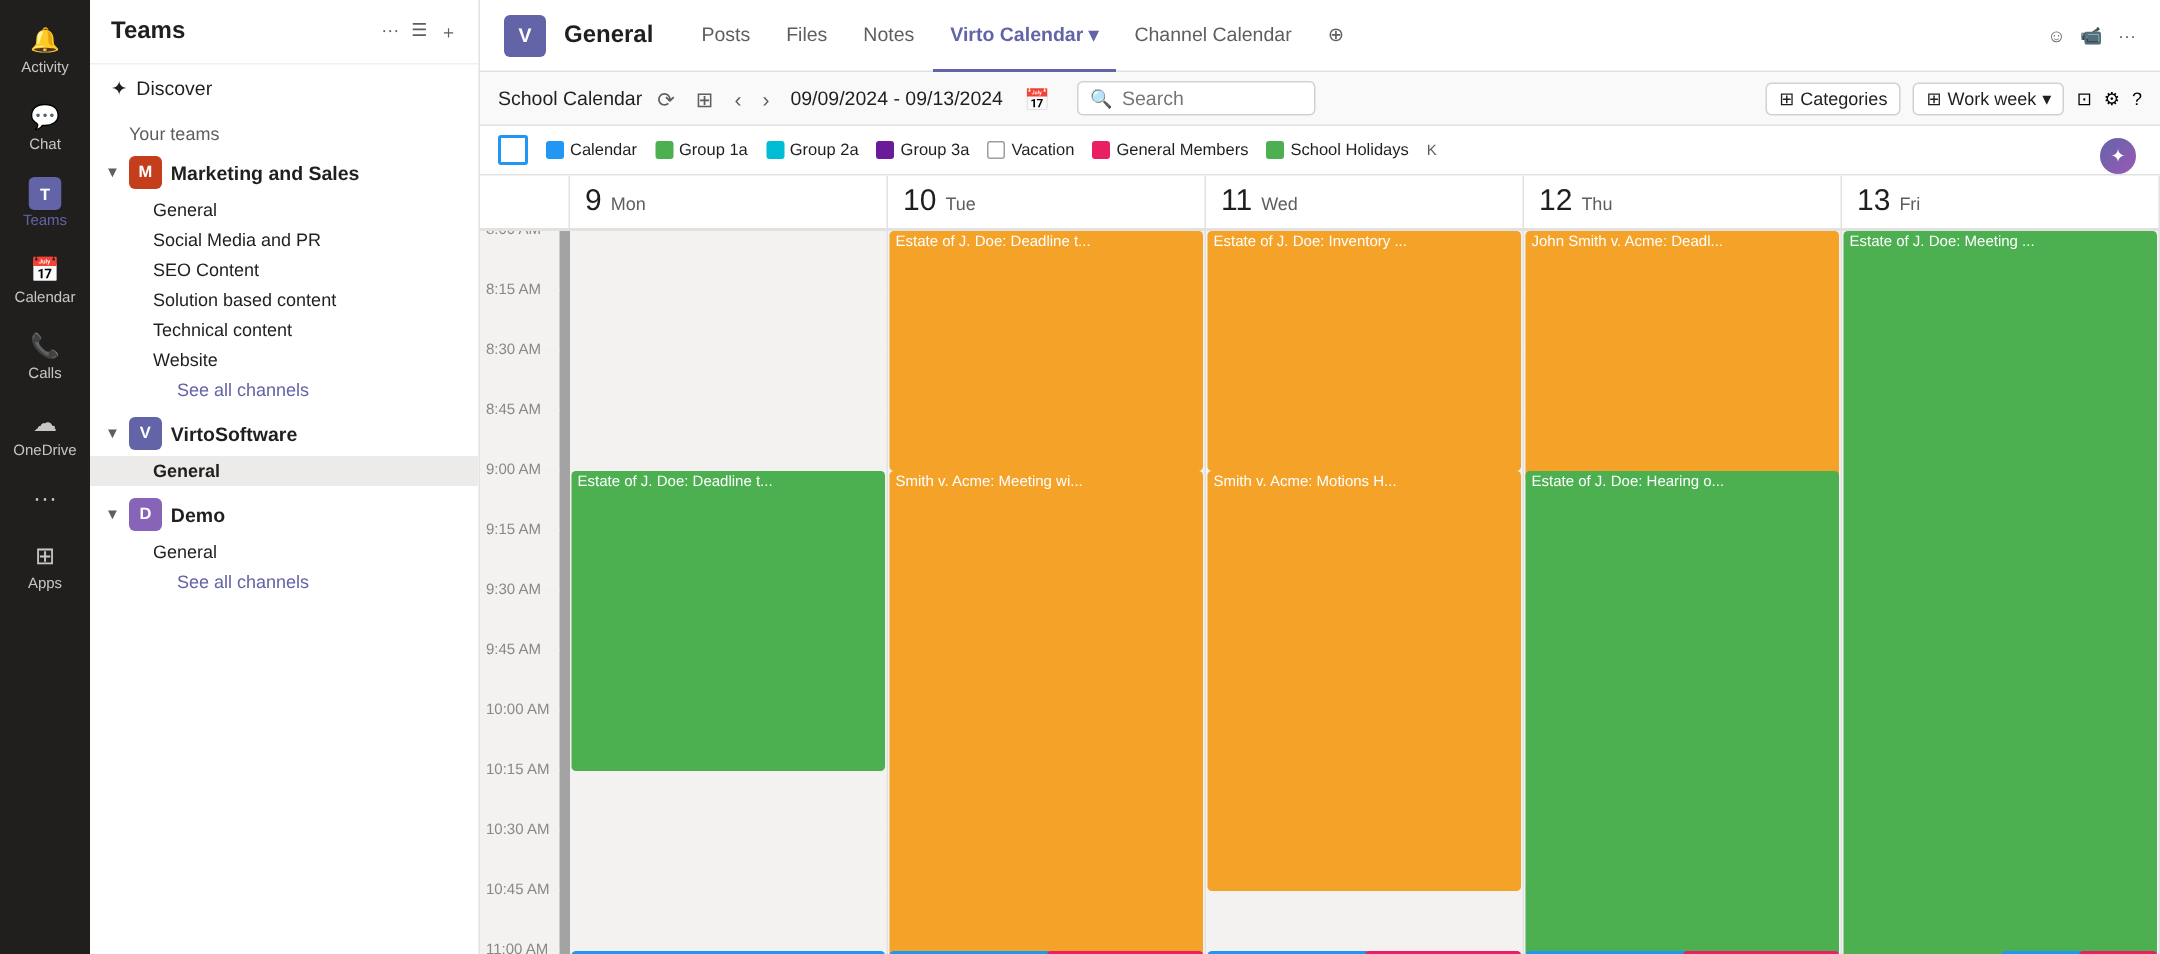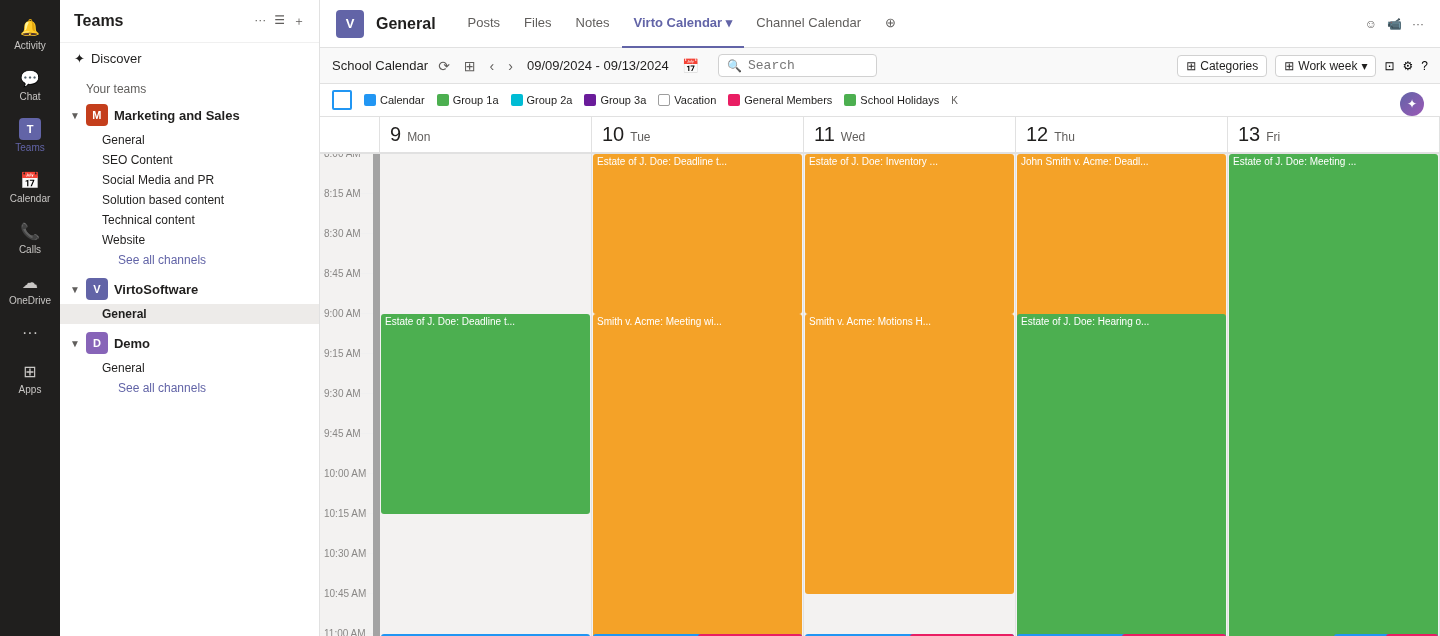--- a/index.html
+++ b/index.html
@@ -147,21 +147,21 @@
     }
     .cal-date-range {
       font-size: 13px; font-weight: 500; color: #201f1e; padding: 0 4px;
     }
     .search-bar {
       display: flex; align-items: center; gap: 6px;
       background: #fff; border: 1px solid #d1d1d1; border-radius: 4px;
       padding: 3px 8px; margin-left: 8px;
     }
     .search-bar input {
-      border: none; outline: none; font-size: 13px; color: #4c1d95; background: transparent; width: 120px; font-family: Liberation Mono, monospace;
+      border: none; outline: none; font-size: 13px; color: #4c1d95; background: transparent; width: 120px;
     }
     .cal-toolbar-right { margin-left: auto; display: flex; align-items: center; gap: 8px; }
     .categories-btn {
       display: flex; align-items: center; gap: 4px;
       font-size: 12px; color: #201f1e; cursor: pointer;
       border: 1px solid #d1d1d1; border-radius: 4px; padding: 3px 8px; background: #fff;
     }
     .view-btn {
       display: flex; align-items: center; gap: 4px;
       font-size: 12px; color: #201f1e; cursor: pointer;
@@ -321,22 +321,22 @@
   <div class="teams-panel-body">
     <div class="section-label">Your teams</div>
 
     <div class="team-group">
       <div class="team-name-row">
         <span class="chevron">▼</span>
         <div class="team-icon" style="background:#c43e1c;">M</div>
         <span>Marketing and Sales</span>
       </div>
       <div class="channel-item">General</div>
+      <div class="channel-item">Social Media and PR</div>
       <div class="channel-item">SEO Content</div>
-      <div class="channel-item">Social Media and PR</div>
       <div class="channel-item">Solution based content</div>
       <div class="channel-item">Technical content</div>
       <div class="channel-item">Website</div>
       <div class="see-all-channels">See all channels</div>
     </div>
 
     <div class="team-group">
       <div class="team-name-row">
         <span class="chevron">▼</span>
         <div class="team-icon" style="background:#6264a7;">V</div>

